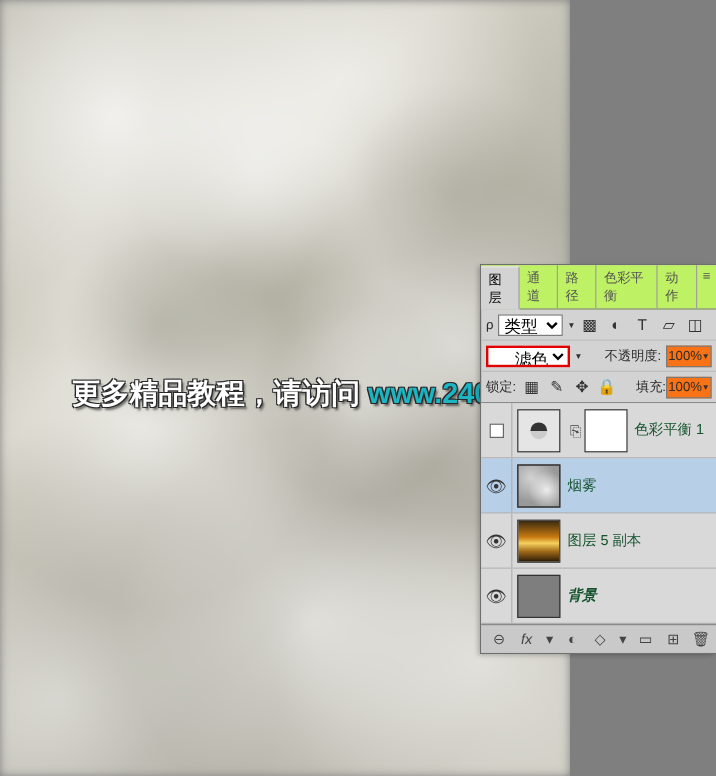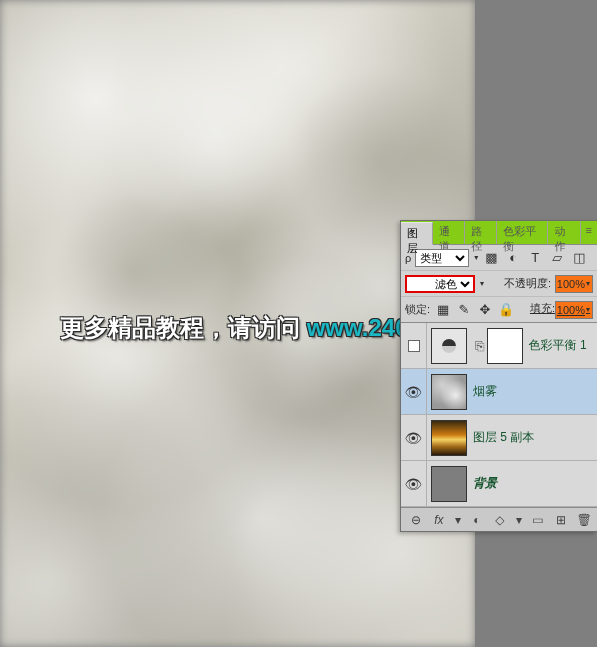--- a/index.html
+++ b/index.html
@@ -43,41 +43,41 @@
   }
   .watermark .link { color: #1bb6c4; }
 
   
   .panel {
     position: absolute; right: 0; top: 220px; width: 197px;
     background: #d3d3d3; border: 1px solid #6f6f6f; border-right: none;
     box-shadow: -2px 2px 4px rgba(0,0,0,0.25);
     font-size: 11px; color: #2b2b2b;
   }
-  .tabs { display: flex; height: 24px; background: #84cc16; border-bottom: 1px solid #8a8a8a; }
+  .tabs { display: flex; height: 37px; background: #bef264; border-bottom: 1px solid #8a8a8a; }
   .tab { padding: 3px 6px 0 6px; border-right: 1px solid #a0a0a0; color: #555; cursor: default; }
   .tab.active { background: #d3d3d3; color: #000; border-top: 1px solid #e6e6e6; border-bottom: 1px solid #d3d3d3; position: relative; top: 1px; }
   .tab-menu { margin-left: auto; padding: 3px 5px 0 5px; color:#555; }
 
   .row { display: flex; align-items: center; height: 26px; padding: 0 4px; border-bottom: 1px solid #bdbdbd; gap: 4px; }
   .row.last { border-bottom: 1px solid #8a8a8a; }
 
-  .filter-row select, .blend-row select { height: 18px; font-size: 11px; background:#fff; border:1px solid #7a7a7a; }
+  .filter-row select, .blend-row select { height: 18px; font-size: 14px; background:#fff; border:1px solid #7a7a7a; }
   .filter-row .search { font-size:11px; }
   .filter-row select { width: 54px; }
   .icon-btn { width: 18px; height: 18px; display:inline-flex; align-items:center; justify-content:center; border:1px solid transparent; font-size:13px; color:#333; }
 
   .blend-row select { width: 70px; }
   .red-box { border: 2px solid #e00000 !important; text-align: right; }
   .blend-row .lbl { margin-left: 4px; }
   .blend-row .opv, .lock-row .fillv { width: 38px; height: 18px; border:1px solid #7a7a7a; background:#f97316; font-size:11px; padding-left:2px; display:inline-flex; align-items:center; justify-content: flex-end; padding-right: 2px;}
   .drop-arrow { font-size: 8px; margin-left:1px; color:#333; }
 
   .lock-row .locks { display:flex; align-items:center; gap:3px; }
-  .lock-row .fill-group { margin-left: auto; display:flex; align-items:flex-start;text-decoration:underline; }
+  .lock-row .fill-group { margin-left: auto; display:flex; align-items:center; }
 
   .layers { max-height: 195px; }
   .layer { display:flex; align-items:center; height:46px; border-bottom:1px solid #b0b0b0; background:#d9d9d9; }
   .layer.sel { background:#b8cfe8; }
   .eye { width: 26px; height:100%; display:flex; align-items:center; justify-content:center; border-right:1px solid #b0b0b0; font-size:14px; color:#333; }
   .thumb { width:36px; height:36px; margin:0 6px 0 4px; border:1px solid #333; background:#fff; position:relative; flex:0 0 36px; }
   .mask { width:36px; height:36px; margin-right:6px; border:1px solid #333; background:#fff; flex:0 0 36px; }
   .adjust-swatch { width:14px; height:14px; background:linear-gradient(#333 50%, #ccc 50%); border-radius:50%; position:absolute; left:50%; top:50%; transform:translate(-50%,-50%); }
   .link-ic { font-size:12px; color:#444; margin:0 2px; }
   .lname { font-size:12px; color:#14532d; }

